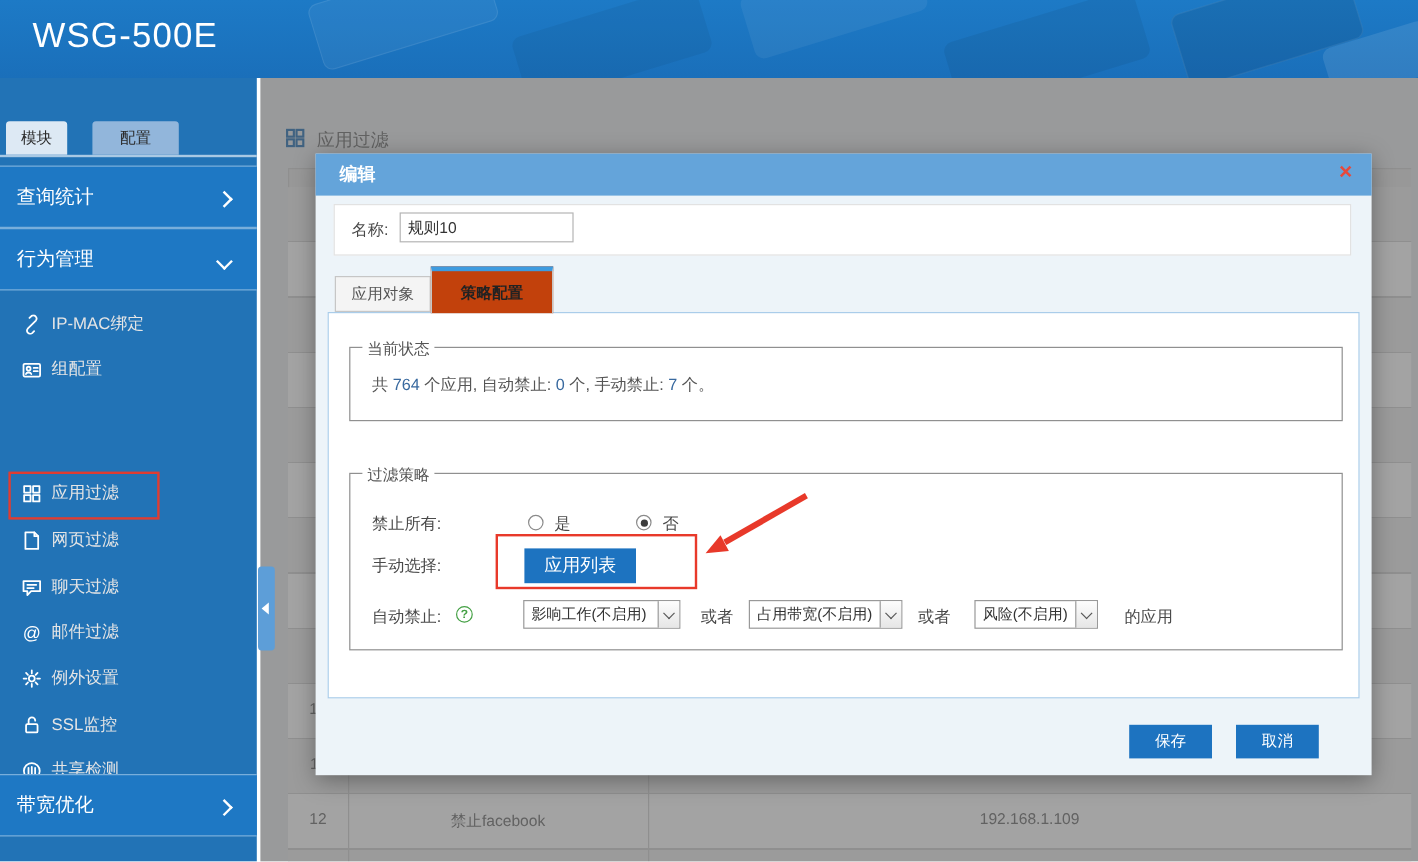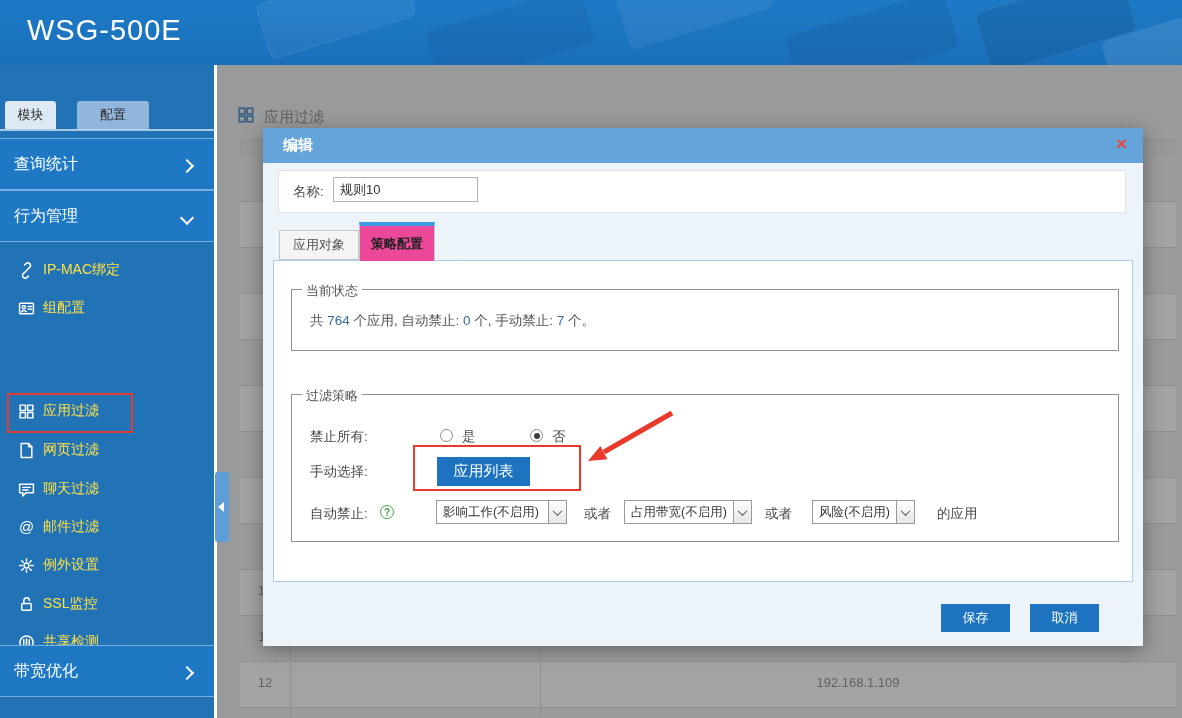--- a/index.html
+++ b/index.html
@@ -19,21 +19,21 @@
   #tab-module{left:5px;width:51px;background:#dde9f4;}
   #tab-config{left:77px;width:72px;background:#92b6db;}
   #side-tabline{left:0;top:64px;width:214px;height:2px;background:#a9c9e4;}
   .section{left:0;width:214px;height:52px;background:#1e78c4;color:#fff;font-size:16px;
     display:flex;align-items:center;padding-left:14px;box-sizing:border-box;
     border-top:1px solid rgba(255,255,255,.4);border-bottom:1px solid rgba(255,255,255,.4);}
   .chev{display:inline-block;width:8px;height:8px;border-right:2px solid #fff;border-bottom:2px solid #fff;}
   .chev.right{transform:rotate(-45deg);}
   .chev.down{transform:rotate(45deg);}
   .section .chev{position:absolute;right:22px;top:22px;}
-  .item{left:0;width:214px;height:38px;color:#fde047;font-size:14px;display:flex;align-items:center;}
+  .item{left:0;width:214px;height:38px;color:#e5e5e5;font-size:14px;display:flex;align-items:center;}
   .item .ic{width:17px;height:17px;margin-left:18px;margin-right:8px;flex:0 0 17px;}
   .item svg{width:17px;height:17px;stroke:#fff;fill:none;stroke-width:1.4;stroke-linecap:round;stroke-linejoin:round;}
   #hl-box{left:7px;top:328px;width:122px;height:36px;border:2px solid #e03c31;z-index:5;}
   #handle{left:215px;top:472px;width:14px;height:70px;background:#5d9ed8;border-radius:3px;z-index:40;}
   #handle .tri{position:absolute;left:3px;top:30px;width:0;height:0;
     border-top:5px solid transparent;border-bottom:5px solid transparent;border-right:6px solid #fff;}
 
   
   #content{left:217px;top:65px;width:965px;height:653px;background:#eef0f2;}
   #page-title-icon{left:20px;top:41px;width:18px;height:18px;}
@@ -54,21 +54,21 @@
     box-shadow:0 4px 18px rgba(0,0,0,.35);}
   #modal-header{left:0;top:0;width:880px;height:35px;background:#64a4da;}
   #modal-title{left:20px;top:8px;color:#fff;font-size:15px;font-weight:bold;}
   #modal-close{right:16px;top:6px;color:#e8483b;font-size:19px;font-weight:bold;cursor:pointer;line-height:20px;}
   #name-box{left:15px;top:42px;width:848px;height:43px;background:#fff;border:1px solid #e2e2e2;box-sizing:border-box;}
   #name-label{left:30px;top:55px;font-size:13.5px;color:#4a4a4a;}
   #name-input{left:70px;top:49px;width:145px;height:25px;border:1px solid #b5b5b5;font-size:13px;color:#333;
     padding:0 6px;box-sizing:border-box;font-family:inherit;}
   .mtab{box-sizing:border-box;font-size:13px;display:flex;align-items:center;justify-content:center;}
   #mtab1{left:16px;top:102px;width:80px;height:30px;background:#f4f4f4;border:1px solid #c6c6c6;color:#555;z-index:31;}
-  #mtab2{left:96px;top:94px;width:76px;height:39px;background:#ec4899;border:1px solid #c6c6c6;border-bottom:none;
+  #mtab2{left:96px;top:94px;width:102px;height:39px;background:#c2410c;border:1px solid #c6c6c6;border-bottom:none;
     border-top:4px solid #3d9be0;color:#222;font-weight:bold;z-index:33;}
   #panel{left:10px;top:132px;width:860px;height:322px;background:#fff;border:1px solid #aacdea;box-sizing:border-box;z-index:32;}
   .fieldset{position:absolute;left:17px;width:828px;border:1px solid #909090;box-sizing:border-box;}
   .legend{position:absolute;top:-8px;left:10px;background:#fff;padding:0 4px;font-size:13px;color:#555;}
   #fs-status{top:28px;height:62px;}
   #fs-status .line{position:absolute;left:18px;top:22px;font-size:13.5px;color:#555;}
   .num{color:#38699f;}
   #fs-policy{top:133px;height:148px;}
   .flabel{position:absolute;left:18px;font-size:13.5px;color:#4a4a4a;}
   .radio{position:absolute;width:13px;height:13px;border:1px solid #8a8a8a;border-radius:50%;background:#fff;box-sizing:border-box;}
@@ -107,20 +107,21 @@
         </svg>
     </div>
     <div id="page-title" class="abs">应用过滤</div>
     <div id="tbl" class="abs"></div>
     <div id="tbl-stripes" class="abs"></div>
     <div class="vline abs" style="left:73px;"></div>
     <div class="vline abs" style="left:323px;"></div>
     <div class="cellnum abs" style="top:518px;">10</div>
     <div class="cellnum abs" style="top:564px;">11</div>
     <div class="cellnum abs" style="top:610px;">12</div>
+    <div class="rowtext abs" style="left:73px;top:610px;width:250px;">禁止facebook</div>
     <div class="rowtext abs" style="left:323px;top:610px;width:636px;">192.168.1.109</div>
   </div>
 
   <div id="overlay" class="abs"></div>
 
   <div id="banner" class="abs">
     <div class="key" style="left:260px;top:-18px;width:150px;height:55px;background:rgba(255,255,255,.05);border:1px solid rgba(255,255,255,.08);"></div>
     <div class="key" style="left:430px;top:8px;width:160px;height:58px;background:rgba(0,0,0,.05);"></div>
     <div class="key" style="left:620px;top:-25px;width:150px;height:55px;background:rgba(255,255,255,.06);"></div>
     <div class="key" style="left:790px;top:12px;width:165px;height:60px;background:rgba(0,0,0,.06);"></div>

